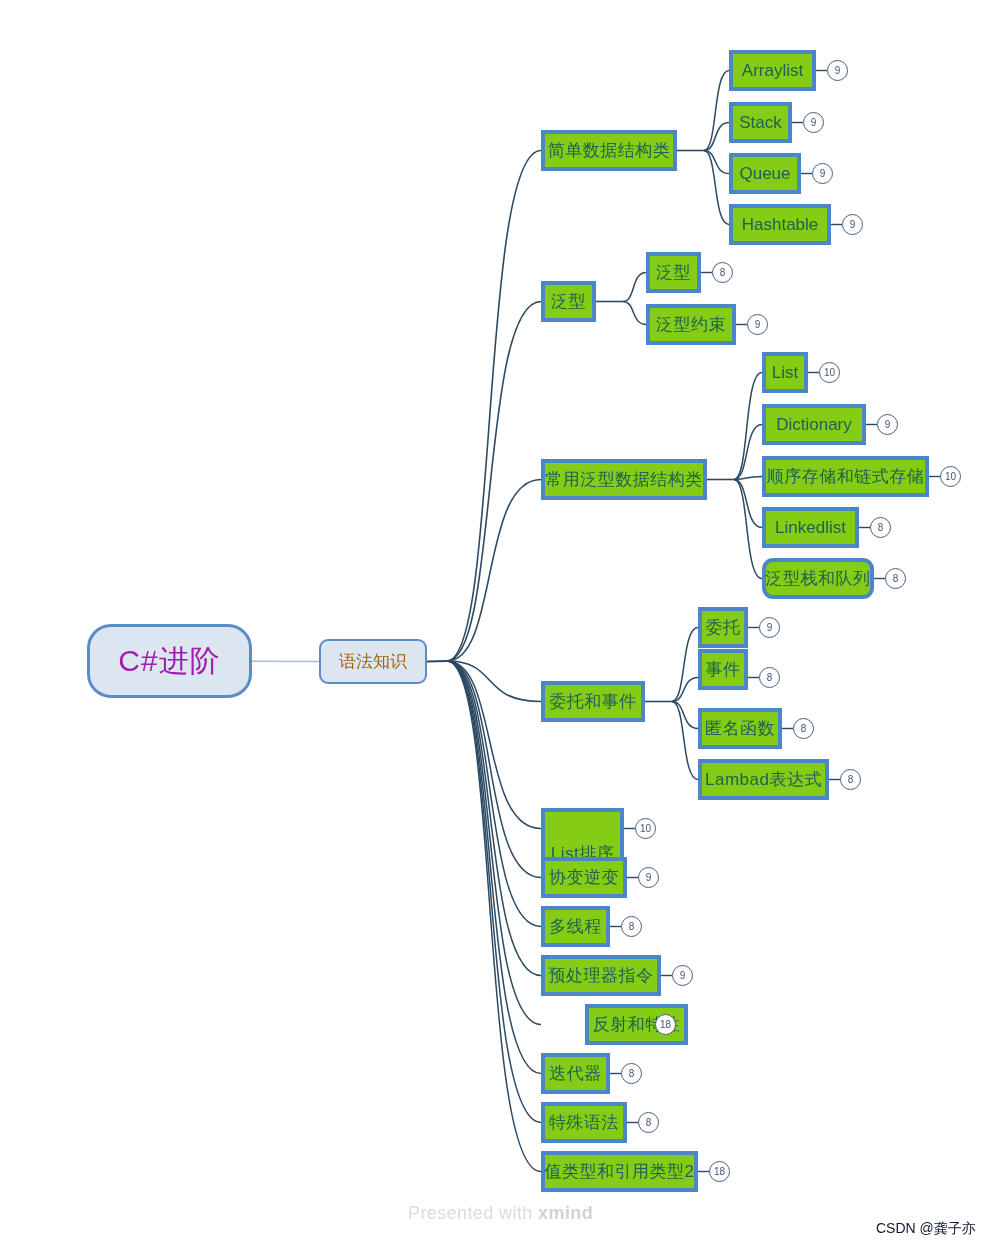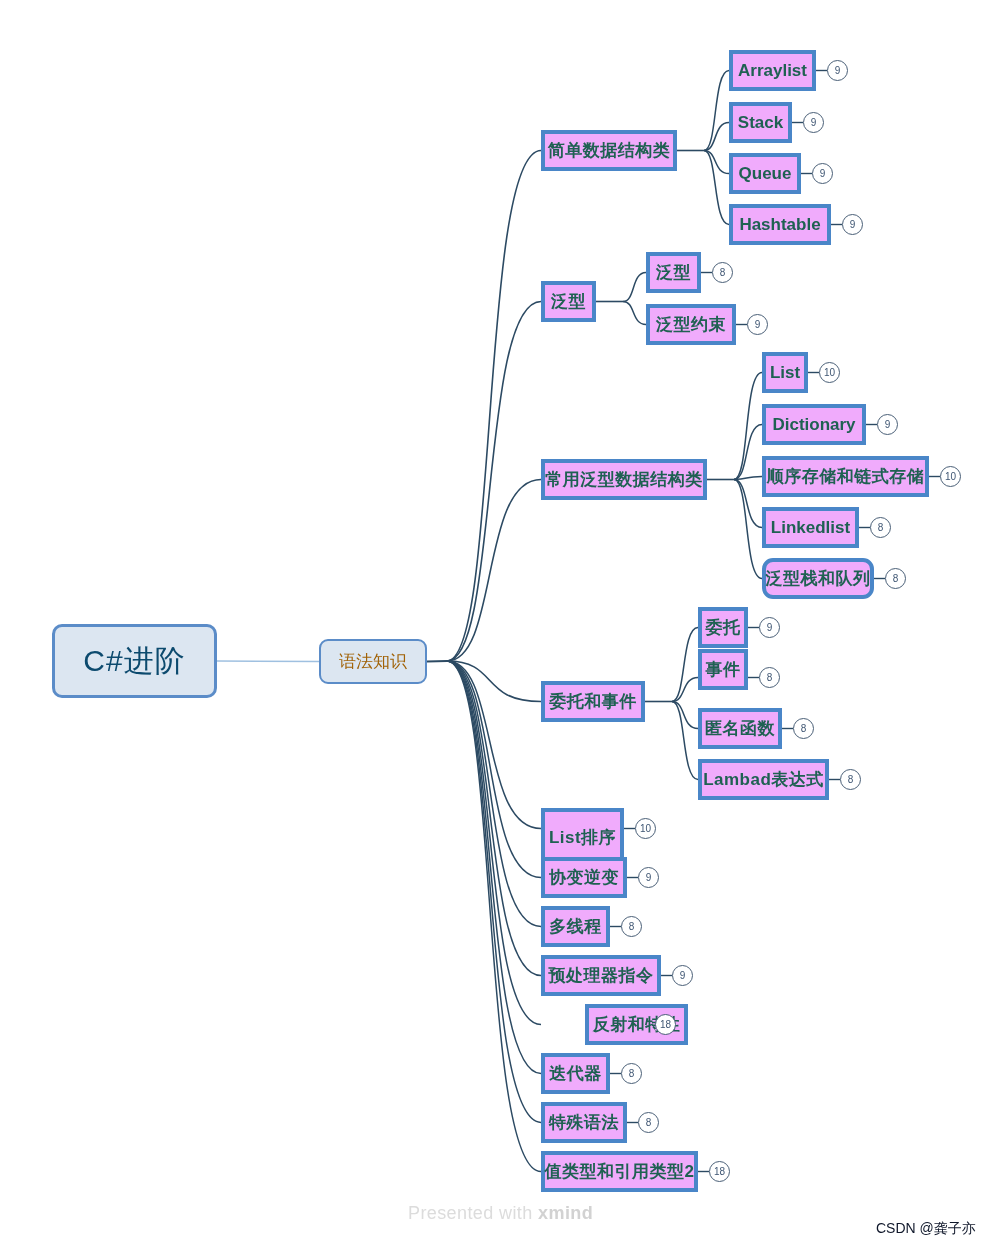--- a/index.html
+++ b/index.html
@@ -34,43 +34,44 @@
     align-items: center;
     justify-content: center;
     white-space: nowrap;
     line-height: 1;
   }
 
   
   .node.root {
     background: #dce6f1;
     border: 3px solid #5b8cc8;
-    border-radius: 10px;
-    color: #0c4a6e;
+    border-radius: 24px;
+    color: #a21caf;
     font-size: 30px;
     font-weight: 400;
     letter-spacing: 1px;
+    margin-left: 35px;
   }
 
   
   .node.main {
     background: #dce6f1;
     border: 2px solid #5b8cc8;
     border-radius: 9px;
     color: #a16207;
     font-size: 17px;
     font-weight: 400;
   }
 
   
   .node.topic {
-    background: #f0abfc;
+    background: #84cc16;
     border: 4px solid #4a86c8;
     color: #1f6152;
-    font-weight: bold;
+    font-weight: normal;
   }
   .node.topic.cn   { font-size: 17px; letter-spacing: 0.5px; }
   .node.topic.en   { font-size: 17px; letter-spacing: 0px; }
 
   
   .badge {
     position: absolute;
     box-sizing: border-box;
     width: 21px;
     height: 21px;
@@ -237,21 +238,21 @@
       </div>
       <div class="badge" style="left: 759px; top: 667px;">8</div>
       <div class="node topic cn" style="left: 698px; top: 708px; width: 84px; height: 41px;">
         <span>匿名函数</span>
       </div>
       <div class="badge" style="left: 793px; top: 718px;">8</div>
       <div class="node topic cn" style="left: 698px; top: 759px; width: 131px; height: 41px;">
         <span>Lambad表达式</span>
       </div>
       <div class="badge" style="left: 840px; top: 769px;">8</div>
-      <div class="node topic cn" style="left: 541px; top: 808px; width: 83px; height: 58px;">
+      <div class="node topic cn" style="left: 541px; top: 808px; width: 83px; height: 58px; align-items: flex-end;">
         <span>List排序</span>
       </div>
       <div class="badge" style="left: 635px; top: 818px;">10</div>
       <div class="node topic cn" style="left: 541px; top: 857px; width: 86px; height: 41px;">
         <span>协变逆变</span>
       </div>
       <div class="badge" style="left: 638px; top: 867px;">9</div>
       <div class="node topic cn" style="left: 541px; top: 906px; width: 69px; height: 41px;">
         <span>多线程</span>
       </div>

